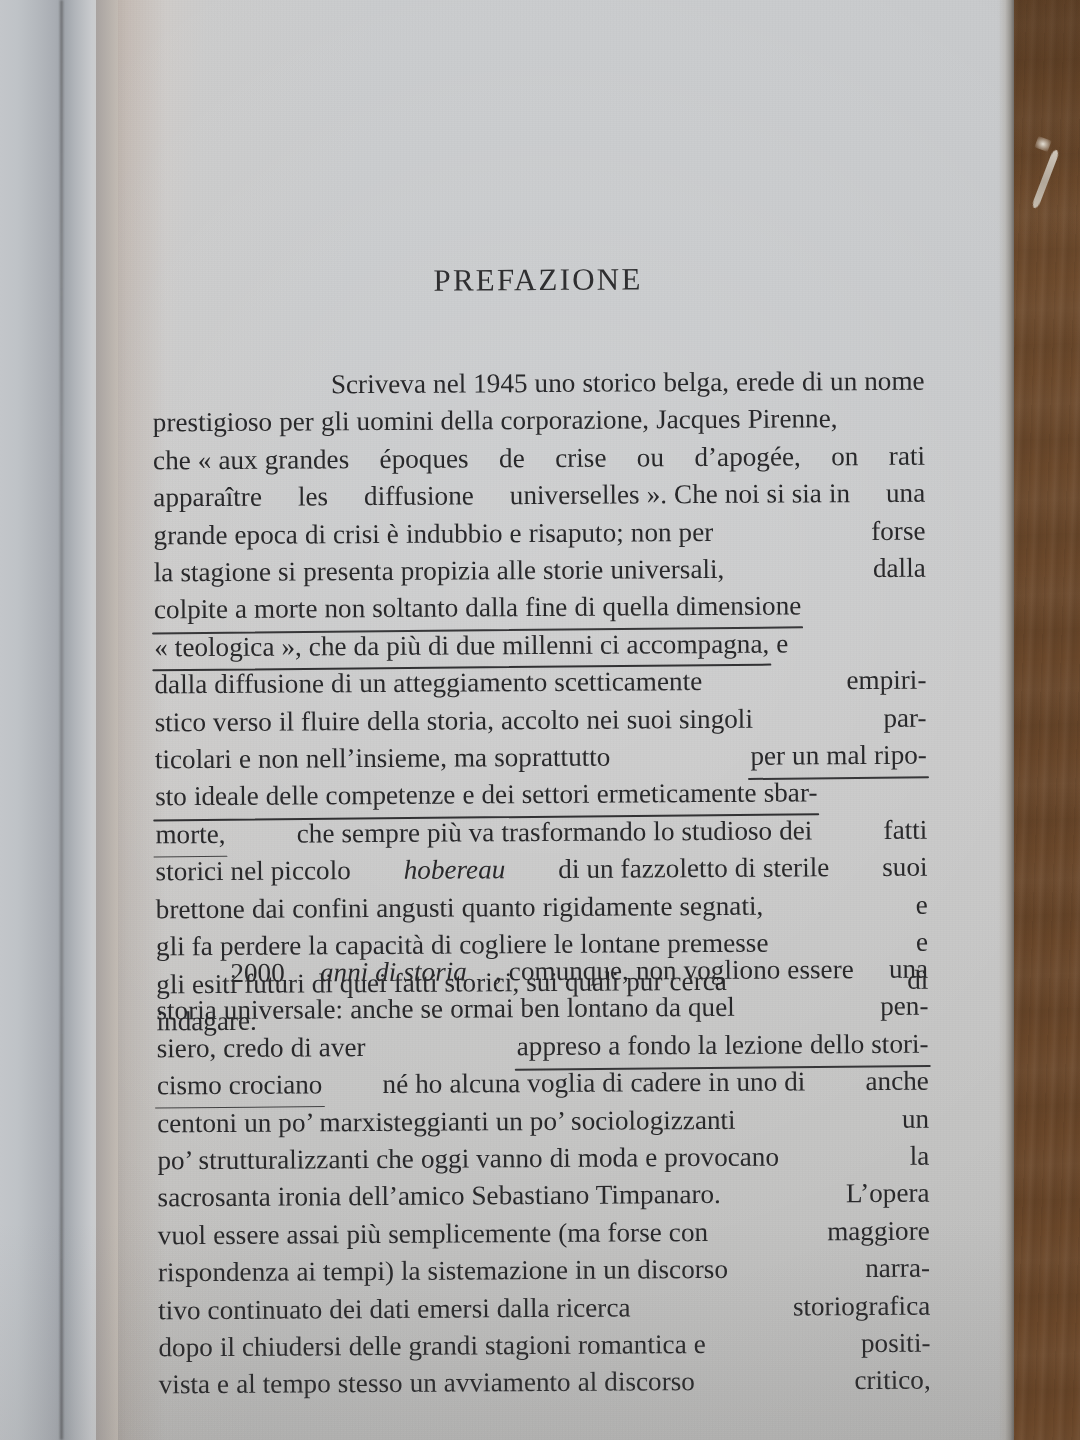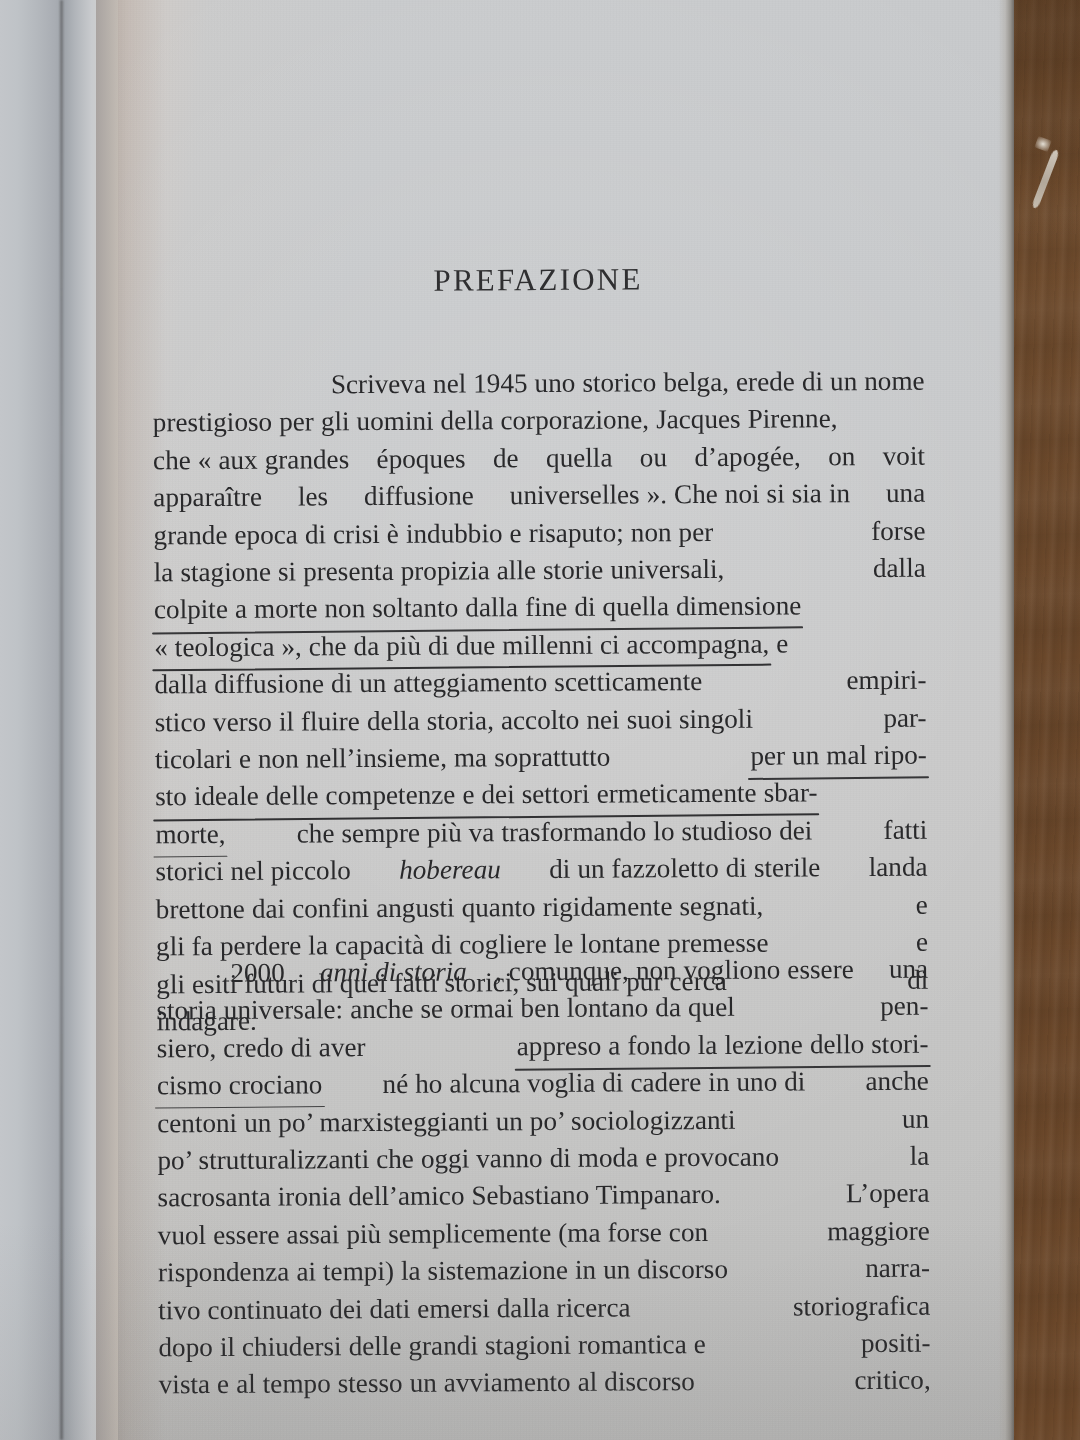--- a/index.html
+++ b/index.html
@@ -300,25 +300,25 @@
         </span>
 
         <span class="ln">
           <span>prestigioso per gli uomini della corporazione, Jacques Pirenne,</span>
         </span>
 
         <span class="ln j">
           <span>che « aux grandes </span>
             <span>époques</span>
             <span> de </span>
-            <span>quella</span>
+            <span>crise</span>
             <span> ou </span>
             <span>d’apogée,</span>
             <span> on </span>
-            <span>voit</span>
+            <span>rati</span>
         </span>
 
         <span class="ln j">
           <span>apparaître</span>
             <span> les </span>
             <span>diffusione</span>
             <span> universelles ». Che noi si sia in </span>
             <span>una</span>
         </span>
 
@@ -362,21 +362,21 @@
         <span class="ln j">
           <span class="ul thin">morte,</span>
             <span> che sempre più va trasformando lo studioso dei </span>
             <span>fatti</span>
         </span>
 
         <span class="ln j">
           <span>storici nel piccolo </span>
             <span class="it">hobereau</span>
             <span> di un fazzoletto di sterile </span>
-            <span>landa</span>
+            <span>suoi</span>
         </span>
 
         <span class="ln j">
           <span>brettone dai confini angusti quanto rigidamente segnati, </span>
             <span>e</span>
         </span>
 
         <span class="ln j">
           <span>gli fa perdere la capacità di cogliere le lontane premesse </span>
             <span>e</span>

